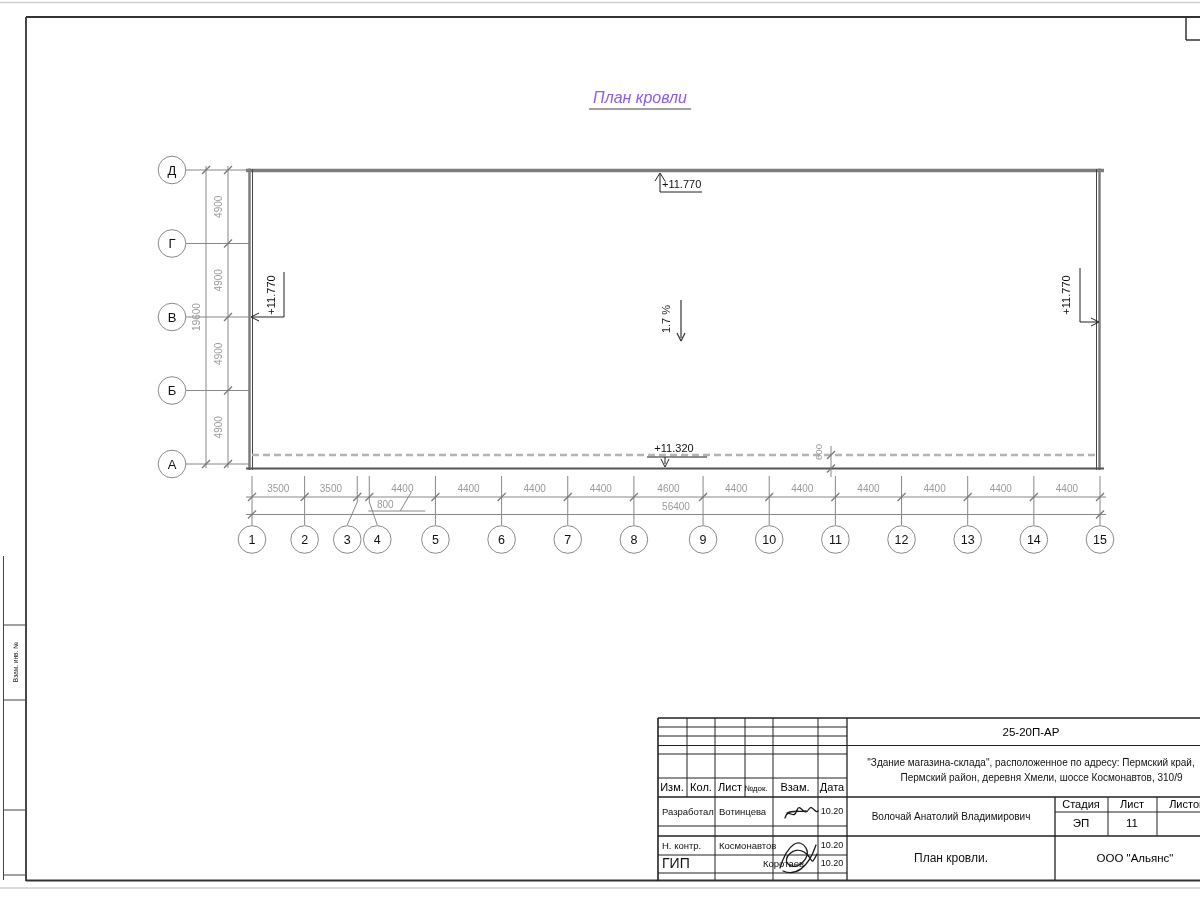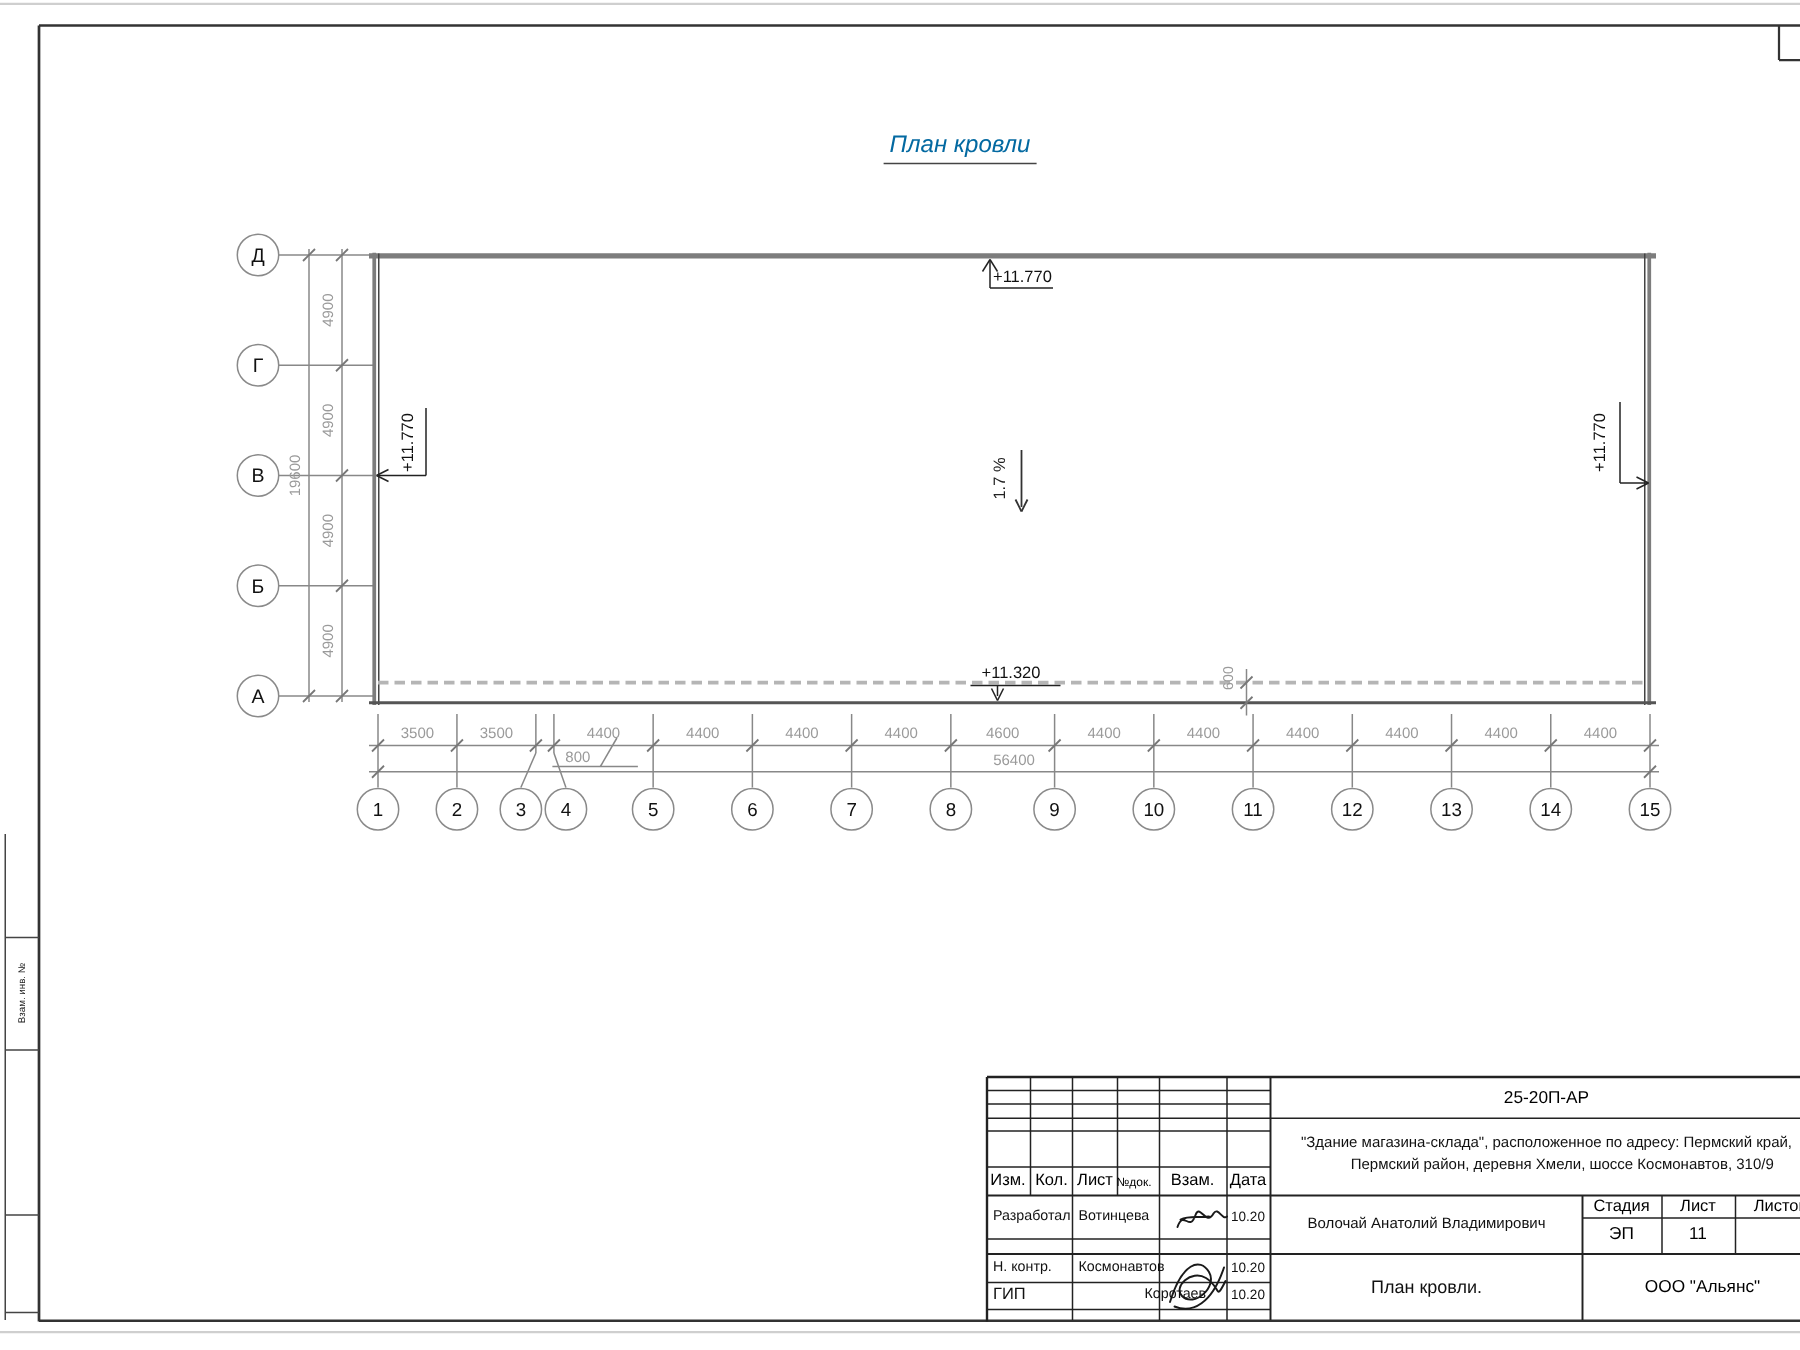--- a/index.html
+++ b/index.html
@@ -4,21 +4,21 @@
 <style>
   html,body{margin:0;padding:0;background:#e8e8e8;}
   #sheet{
     position:relative;width:1200px;height:900px;background:#fff;
     overflow:hidden;font-family:"Liberation Sans",sans-serif;color:#111;
   }
   .abs{position:absolute;}
   .ctr{transform:translate(-50%,-50%);white-space:nowrap;}
   .vctr{transform:translateY(-50%);white-space:nowrap;}
   #plan-title{
-    font-style:italic;font-size:16px;color:#0369a1;
+    font-style:italic;font-size:16px;color:#8b5cf6;
     border-bottom:1.2px solid #444;padding:0 4px 2px 4px;
   }
   .tbt{font-size:11px;color:#000;}
   .tbt-sm{font-size:8px;}
   .tbt-md{font-size:10px;}
   .tbt-lg{font-size:12px;}
   .strip-label{
     font-size:6.5px;color:#222;transform:translate(-50%,-50%) rotate(-90deg);
     white-space:nowrap;
   }
@@ -231,21 +231,21 @@
   <div class="abs ctr tbt tbt-sm" style="left:756px;top:788px;">№док.</div>
   <div class="abs ctr tbt" style="left:795px;top:787px;">Взам.</div>
   <div class="abs ctr tbt" style="left:832px;top:787px;">Дата</div>
 
   <div class="abs vctr tbt-md" style="left:662px;top:811px;font-size:9.5px;">Разработал</div>
   <div class="abs vctr tbt-md" style="left:719px;top:811px;font-size:9.5px;">Вотинцева</div>
   <div class="abs ctr  tbt-md" style="left:832px;top:811px;font-size:9px;">10.20</div>
   <div class="abs vctr tbt-md" style="left:662px;top:845px;font-size:9.5px;">Н. контр.</div>
   <div class="abs vctr tbt-md" style="left:719px;top:845px;font-size:9.5px;">Космонавтов</div>
   <div class="abs ctr  tbt-md" style="left:832px;top:845px;font-size:9px;">10.20</div>
-  <div class="abs vctr tbt-md" style="left:662px;top:863px;font-size:11px;">ГИП</div>
+  <div class="abs vctr tbt-md" style="left:662px;top:863px;font-size:14px;">ГИП</div>
   <div class="abs vctr tbt-md" style="left:719px;top:863px;font-size:9.5px;padding-left:44px;">Коротаев</div>
   <div class="abs ctr  tbt-md" style="left:832px;top:863px;font-size:9px;">10.20</div>
 
   <div class="abs ctr tbt-md" style="left:951px;top:816px;">Волочай Анатолий Владимирович</div>
 
   <div class="abs ctr tbt" style="left:1081px;top:804px;">Стадия</div>
   <div class="abs ctr tbt" style="left:1132px;top:804px;">Лист</div>
   <div class="abs ctr tbt" style="left:1187px;top:804px;">Листов</div>
   <div class="abs ctr tbt" style="left:1081px;top:823px;font-size:11.5px;">ЭП</div>
   <div class="abs ctr tbt" style="left:1132px;top:823px;font-size:11.5px;">11</div>

